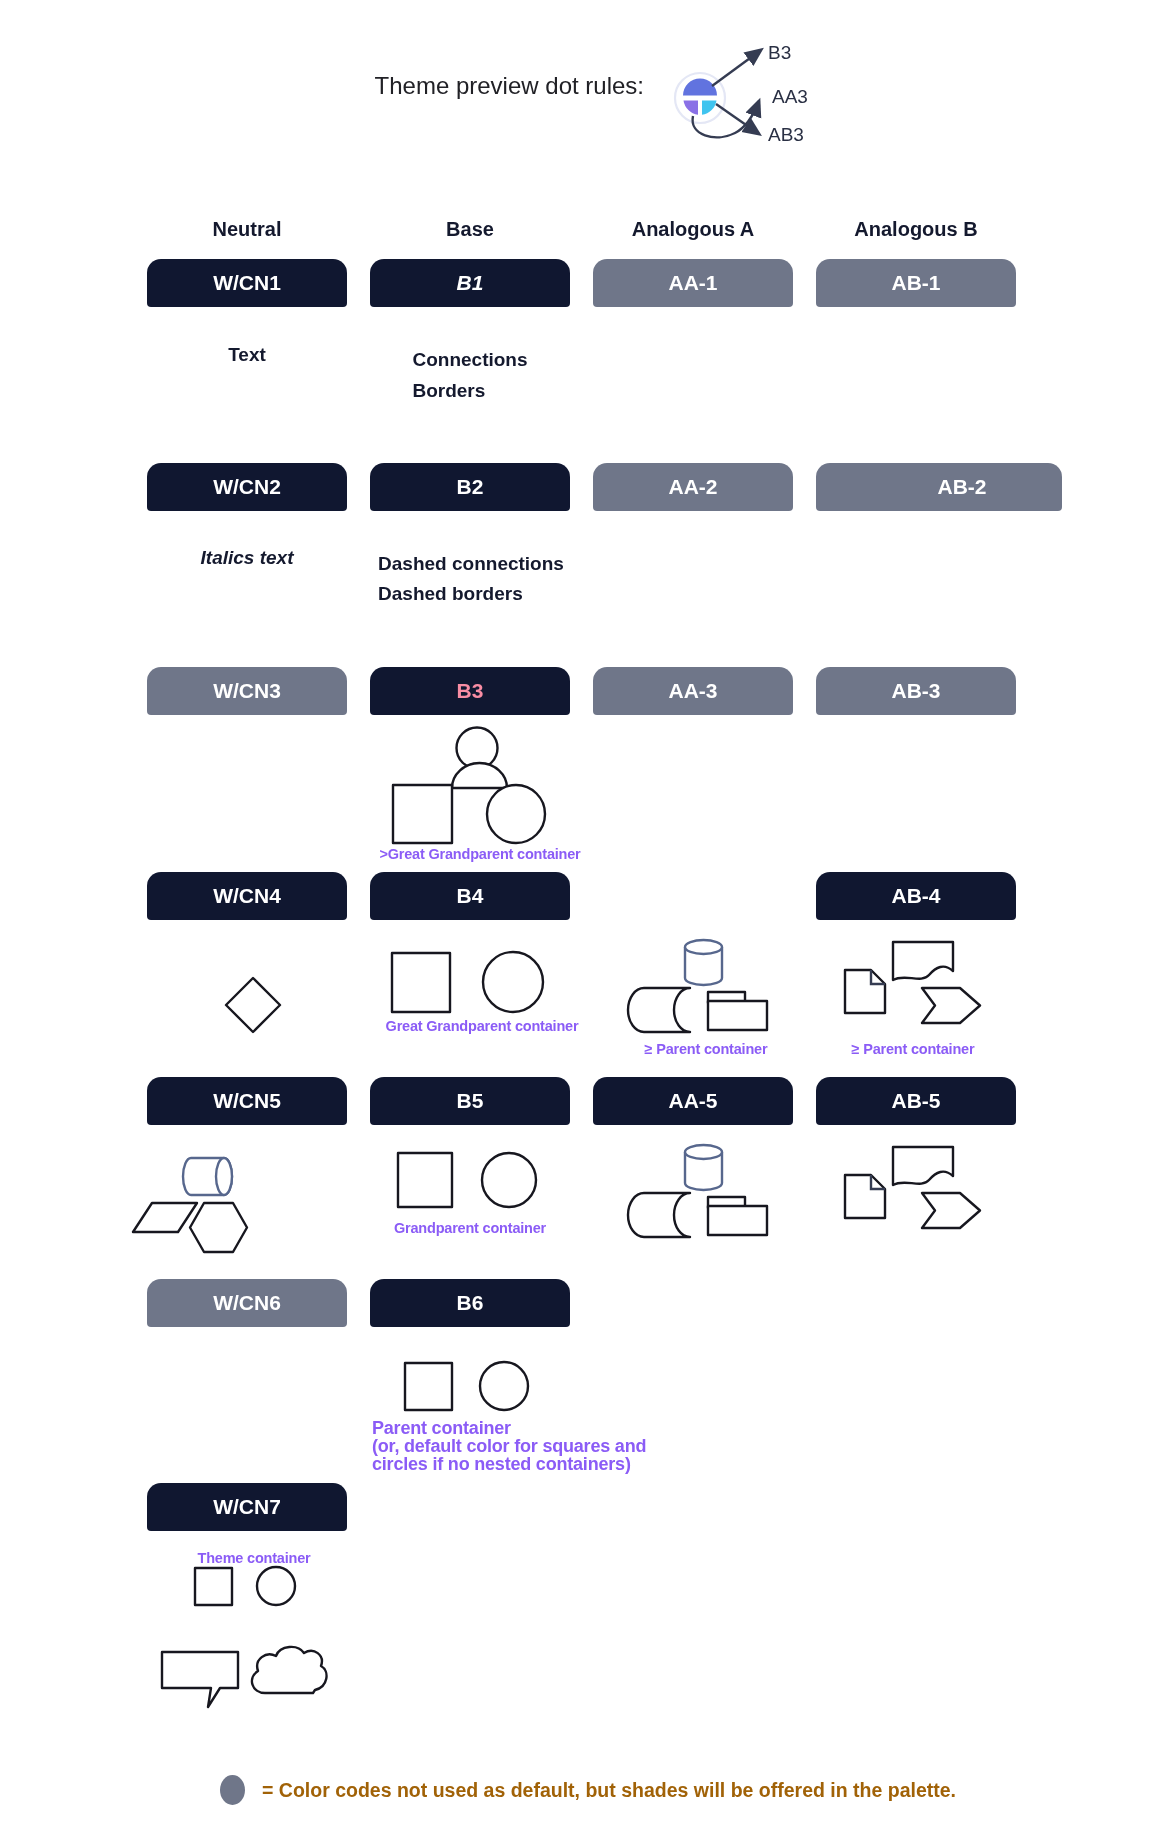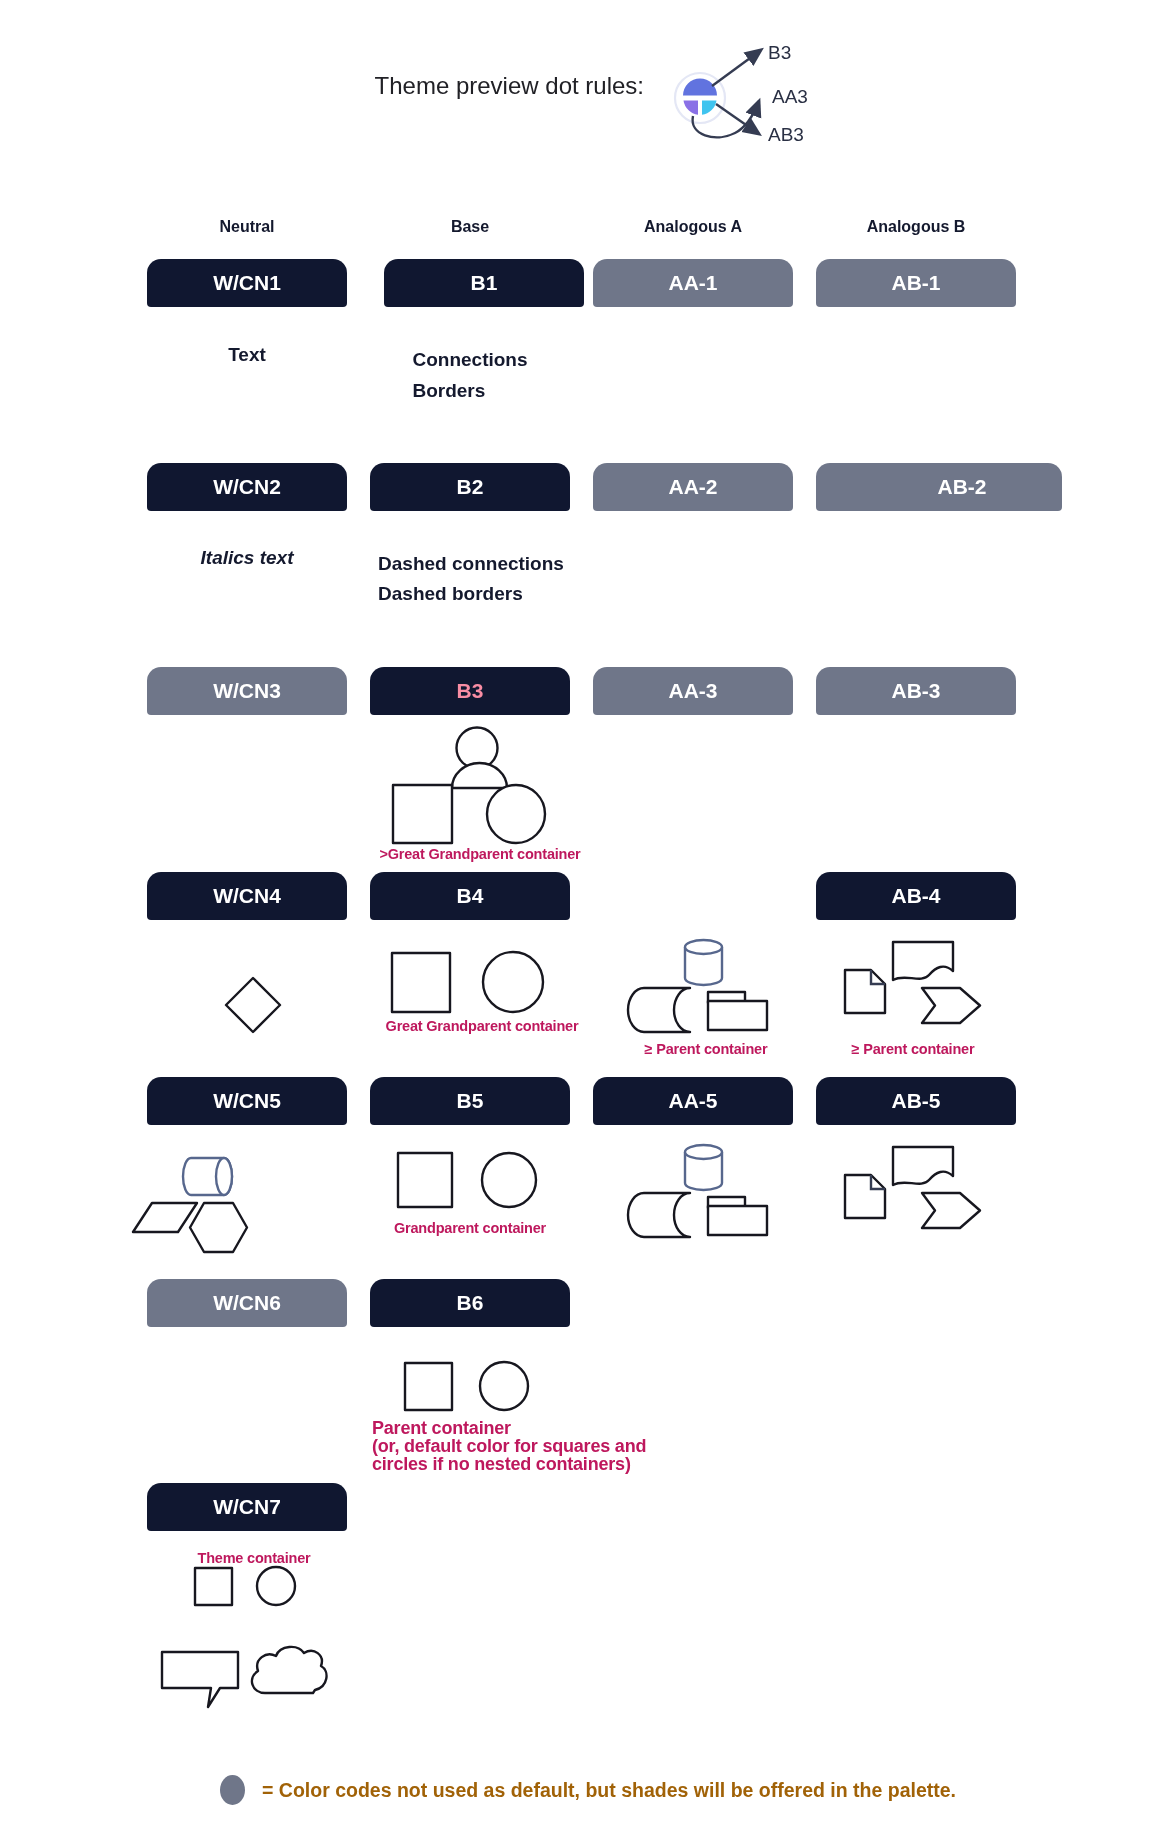--- a/index.html
+++ b/index.html
@@ -2,30 +2,30 @@
 <html><head>
 <meta charset="utf-8">
 <style>
   html,body{margin:0;padding:0;background:#ffffff;}
   .canvas{position:relative;width:1164px;height:1822px;background:#ffffff;overflow:hidden;
           font-family:"Liberation Sans",sans-serif;color:#15192B;}
   .abs{position:absolute;}
   .title{position:absolute;left:284px;top:72px;width:360px;text-align:right;
          font-size:24px;font-weight:400;color:#212126;}
   .dotlabel{position:absolute;font-size:19px;font-weight:500;color:#2A3044;}
-  .colhead{position:absolute;width:200px;text-align:center;font-size:16px;font-weight:700;color:#14192E;}
+  .colhead{position:absolute;width:200px;text-align:center;font-size:20px;font-weight:700;color:#14192E;}
   .pill{position:absolute;width:200px;height:48px;border-radius:14px 14px 4px 4px;
         display:flex;align-items:center;justify-content:center;
         font-size:21px;font-weight:700;color:#ffffff;}
   .dark{background:#101730;}
   .slate{background:#6F7689;}
   .pink{color:#F98DA4;}
   .biglabel{position:absolute;font-size:19px;font-weight:700;color:#14192E;}
   .block{display:inline-block;text-align:left;}
-  .smalllabel{position:absolute;font-size:14.5px;font-weight:700;color:#be185d;letter-spacing:-0.2px;}
+  .smalllabel{position:absolute;font-size:14.5px;font-weight:700;color:#8b5cf6;letter-spacing:-0.2px;}
   .shape{fill:#ffffff;stroke:#17171F;stroke-width:2.4;stroke-linejoin:round;}
   .cyl{fill:#ffffff;stroke:#57678D;stroke-width:2.4;}
   .arrow{fill:none;stroke:#353C52;stroke-width:2.4;}
   .footer-dot{position:absolute;left:220px;top:1775px;width:25px;height:30px;border-radius:50%;background:#6F7689;}
   .footer-text{position:absolute;left:262px;top:1779px;font-size:19.5px;font-weight:700;color:#a16207;}
   .italic{font-style:italic;}
 </style>
 </head>
 <body>
 
@@ -54,21 +54,21 @@
   <div class="dotlabel" style="left:768px;top:42px;">B3</div>
   <div class="dotlabel" style="left:772px;top:86px;">AA3</div>
   <div class="dotlabel" style="left:768px;top:124px;">AB3</div>
 
   <div class="colhead" style="left:147px;top:218px;">Neutral</div>
   <div class="colhead" style="left:370px;top:218px;">Base</div>
   <div class="colhead" style="left:593px;top:218px;">Analogous A</div>
   <div class="colhead" style="left:816px;top:218px;">Analogous B</div>
 
   <div class="pill dark" style="left:147px;top:259px;">W/CN1</div>
-  <div class="pill dark" style="left:384px;top:259px;">B1</div>
+  <div class="pill dark" style="left:370px;top:259px;font-style:italic;">B1</div>
   <div class="pill slate" style="left:593px;top:259px;">AA-1</div>
   <div class="pill slate" style="left:816px;top:259px;">AB-1</div>
 
   <div class="biglabel" style="left:147px;top:344px;width:200px;text-align:center;">Text</div>
   <div class="biglabel" style="left:370px;top:344px;width:200px;text-align:center;line-height:31px;">
     <div class="block">
       <div>Connections</div>
       <div>Borders</div>
     </div>
   </div>

